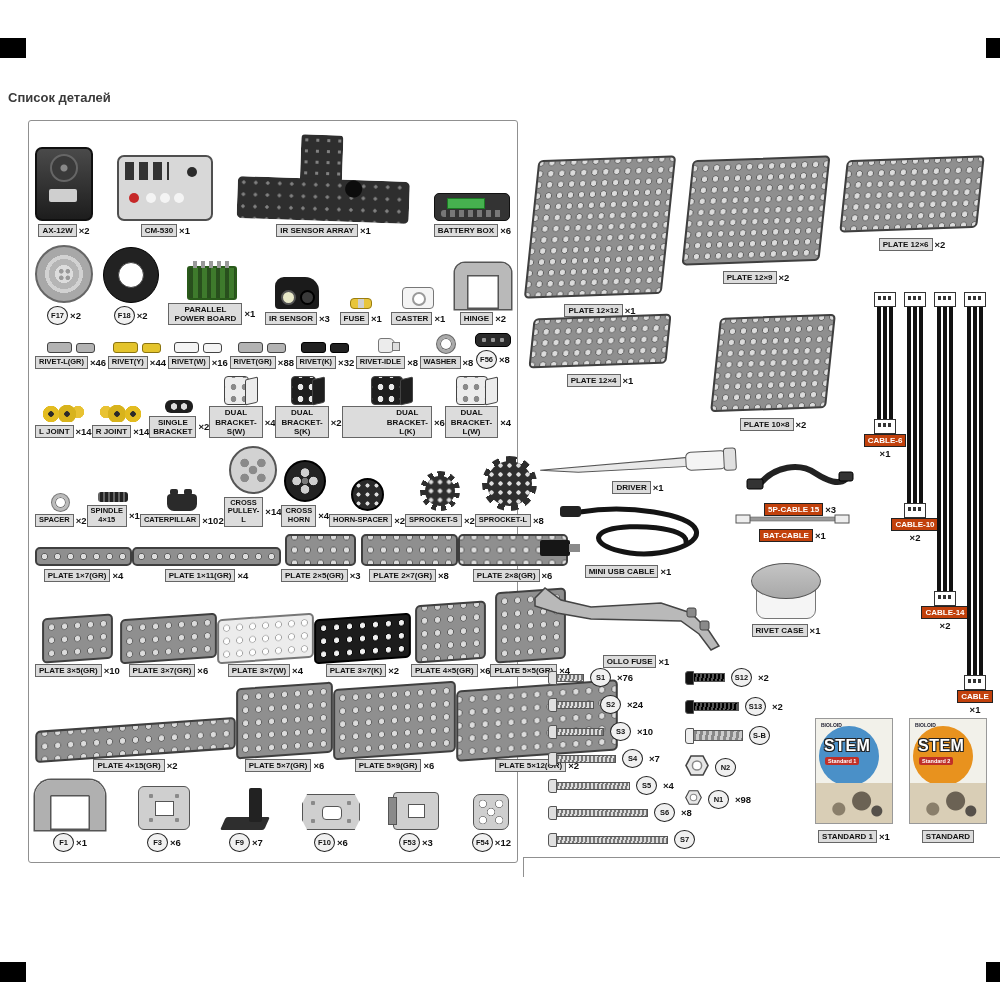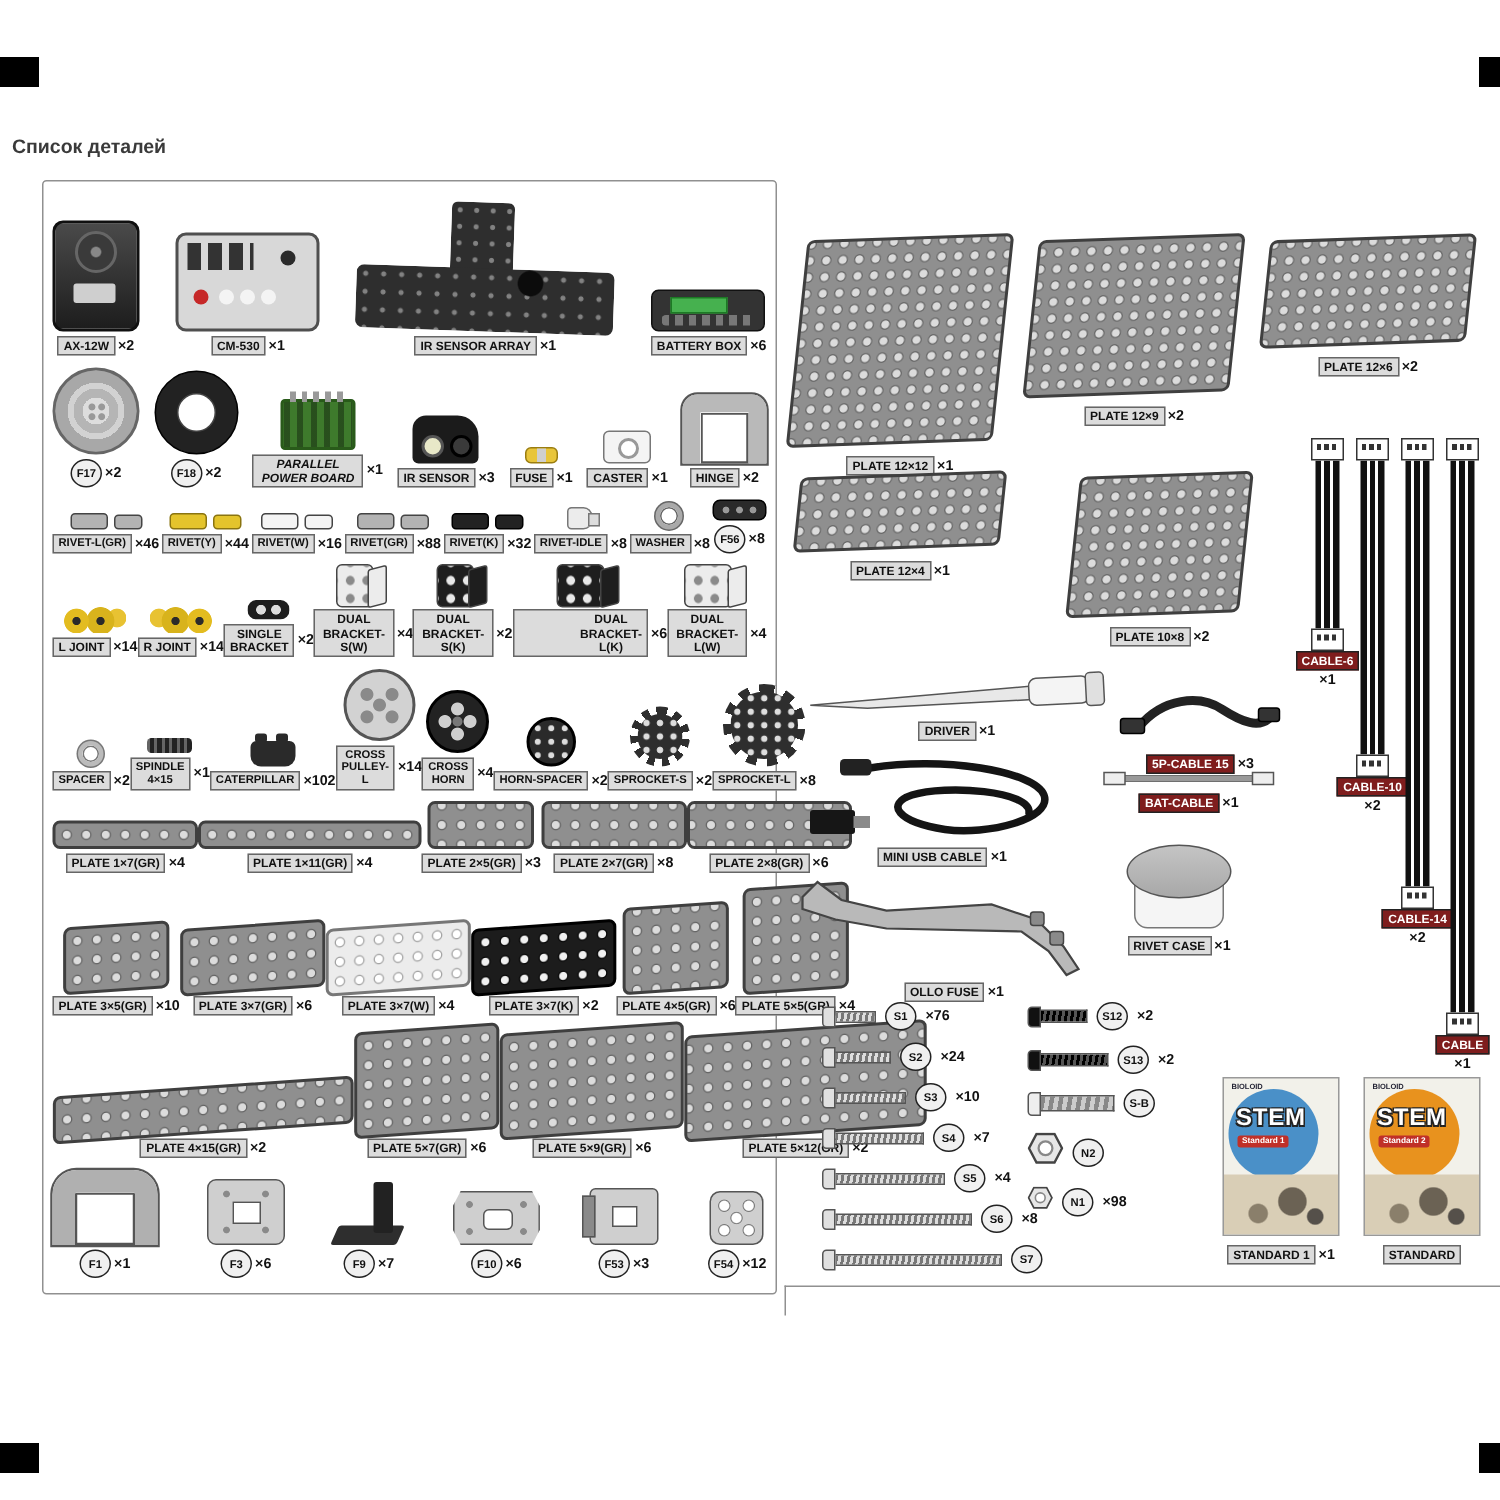--- a/index.html
+++ b/index.html
@@ -13,21 +13,21 @@
   .panel.right{left:523px;top:120px;width:477px;height:737px}
   .rborder-b{position:absolute;left:523px;top:857px;width:477px;border-top:1.5px solid #909090}
   .rborder-l{position:absolute;left:523px;top:857px;height:20px;border-left:1.5px solid #909090}
 
   .prow{display:flex;justify-content:space-between;align-items:flex-end}
   .part{display:flex;flex-direction:column;align-items:center;gap:3px}
   .cap{display:flex;align-items:center;gap:2px}
   .tag{font-size:8px;font-weight:bold;background:#dcdcdc;border:1px solid #666;padding:1px 3px;
        color:#111;white-space:nowrap;text-align:center;line-height:1.15}
   .tag.wrap{white-space:normal}
-  .tag.dark{background:#7f1d1d;color:#fff;border-color:#222}
+  .tag.dark{background:#c2410c;color:#fff;border-color:#222}
   .cnt{font-size:9.5px;font-weight:bold;color:#111}
   .circ{min-width:17px;height:17px;padding:0 1px;border:1.5px solid #222;border-radius:50%;background:#f0f0f0;
         font-size:7.5px;font-weight:bold;display:flex;align-items:center;justify-content:center}
   .r3 .tag,.r5 .tag{font-size:7.5px}
   .icon{position:relative;flex:none}
 
   
   .servo{width:54px;height:70px;background:linear-gradient(#4a4a4a,#1d1d1d);border:2px solid #101010;border-radius:7px}
   .servo::before{content:"";position:absolute;left:13px;top:5px;width:24px;height:24px;border-radius:50%;
       background:radial-gradient(circle,#888 3px,#3a3a3a 4px);border:2px solid #666}
@@ -290,21 +290,21 @@
       <div class="part">
         <div class="icon tire"></div>
         <div class="cap">
           <span class="circ">F18</span>
           <span class="cnt">×2</span>
         </div>
       </div>
       <div class="part">
         <div class="icon pcb"></div>
         <div class="cap">
-          <span class="tag wrap" style="max-width: 66px; font-style: italic;">PARALLEL POWER BOARD</span>
+          <span class="tag wrap" style="max-width: 66px;">PARALLEL POWER BOARD</span>
           <span class="cnt">×1</span>
         </div>
       </div>
       <div class="part">
         <div class="icon ir-sensor"></div>
         <div class="cap">
           <span class="tag">IR SENSOR</span>
           <span class="cnt">×3</span>
         </div>
       </div>

